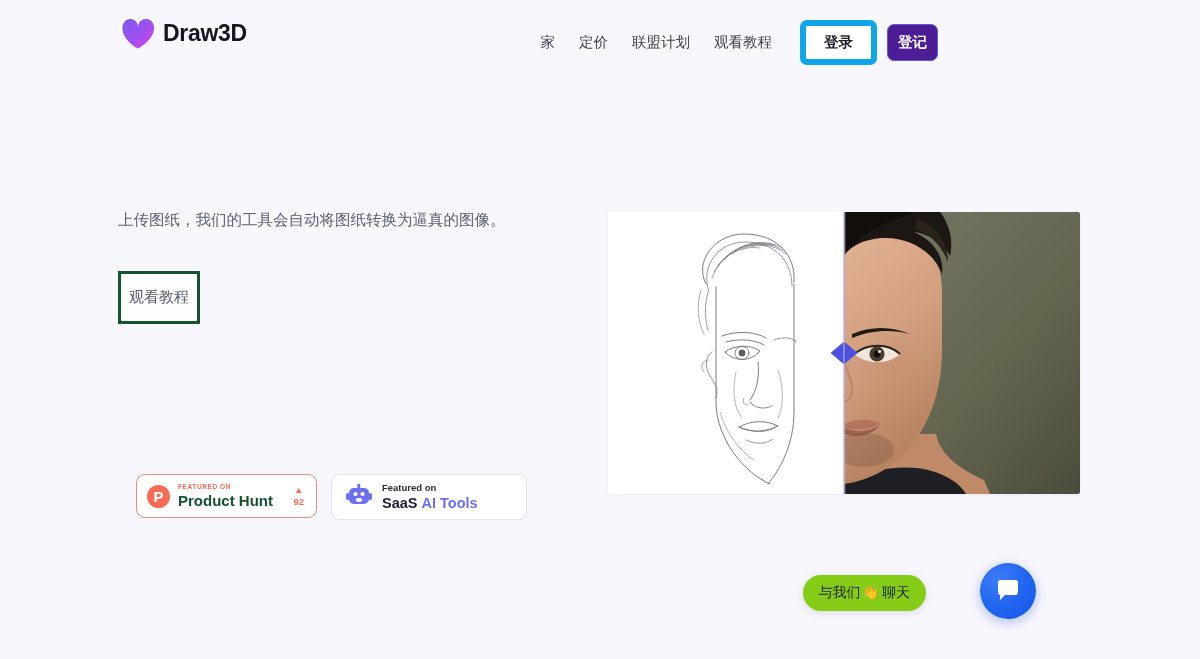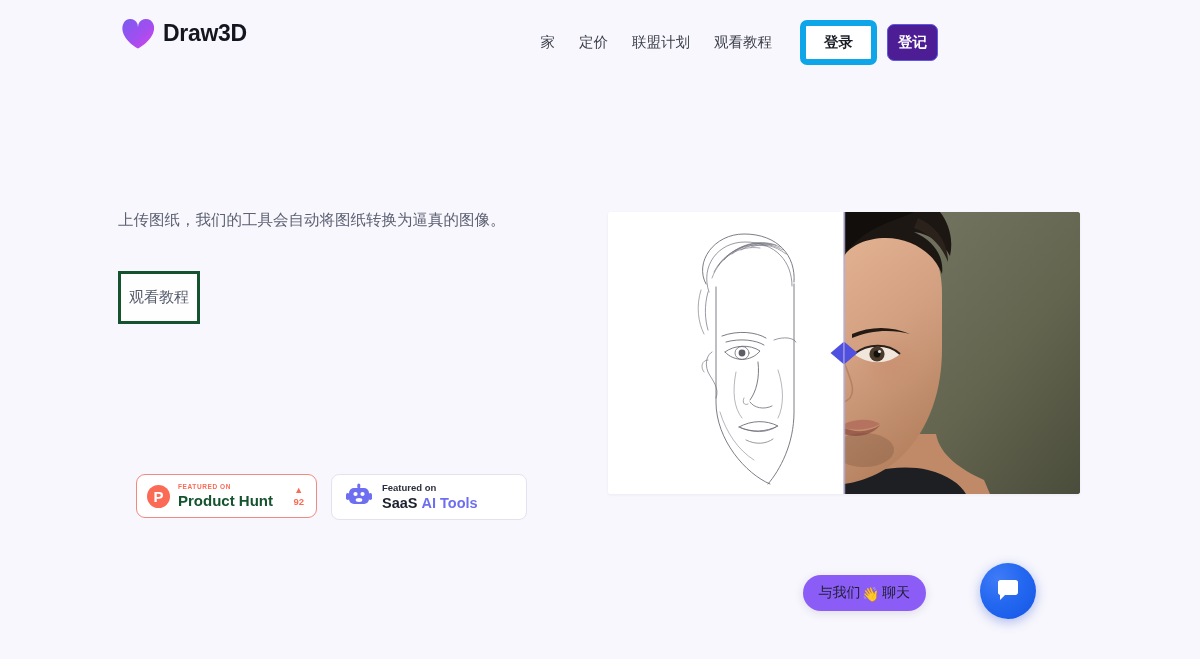--- a/index.html
+++ b/index.html
@@ -145,24 +145,24 @@
   .tri-r { width:0;height:0;border-top:11px solid transparent;border-bottom:11px solid transparent;border-left:13px solid #4f4fe0; }
 
   
   .press {
     position: absolute; left: 0; right: 0; top: 596px; height: 63px;
   }
 
   
   .chat-pill {
     position: absolute; right: 130px; top: 575px;
-    background: #8b5cf6; border-radius: 20px;
+    background: #84cc16; border-radius: 20px;
     box-shadow: 0 2px 10px rgba(40,40,80,0.13);
     padding: 9px 16px; font-size: 14px; color: #1d2030;
-    display: flex; align-items: flex-end; gap: 2px; cursor: pointer;
+    display: flex; align-items: flex-start; gap: 2px; cursor: pointer;
     white-space: nowrap;
   }
   .chat-btn {
     position: absolute; right: 20px; top: 563px;
     width: 56px; height: 56px; border-radius: 50%;
     background: radial-gradient(circle at 32% 28%, #3f7bf7 0%, #2468f0 45%, #1455e6 100%);
     box-shadow: 0 3px 12px rgba(30,70,200,0.35);
     display: flex; align-items: center; justify-content: center;
     cursor: pointer; border: none;
   }

